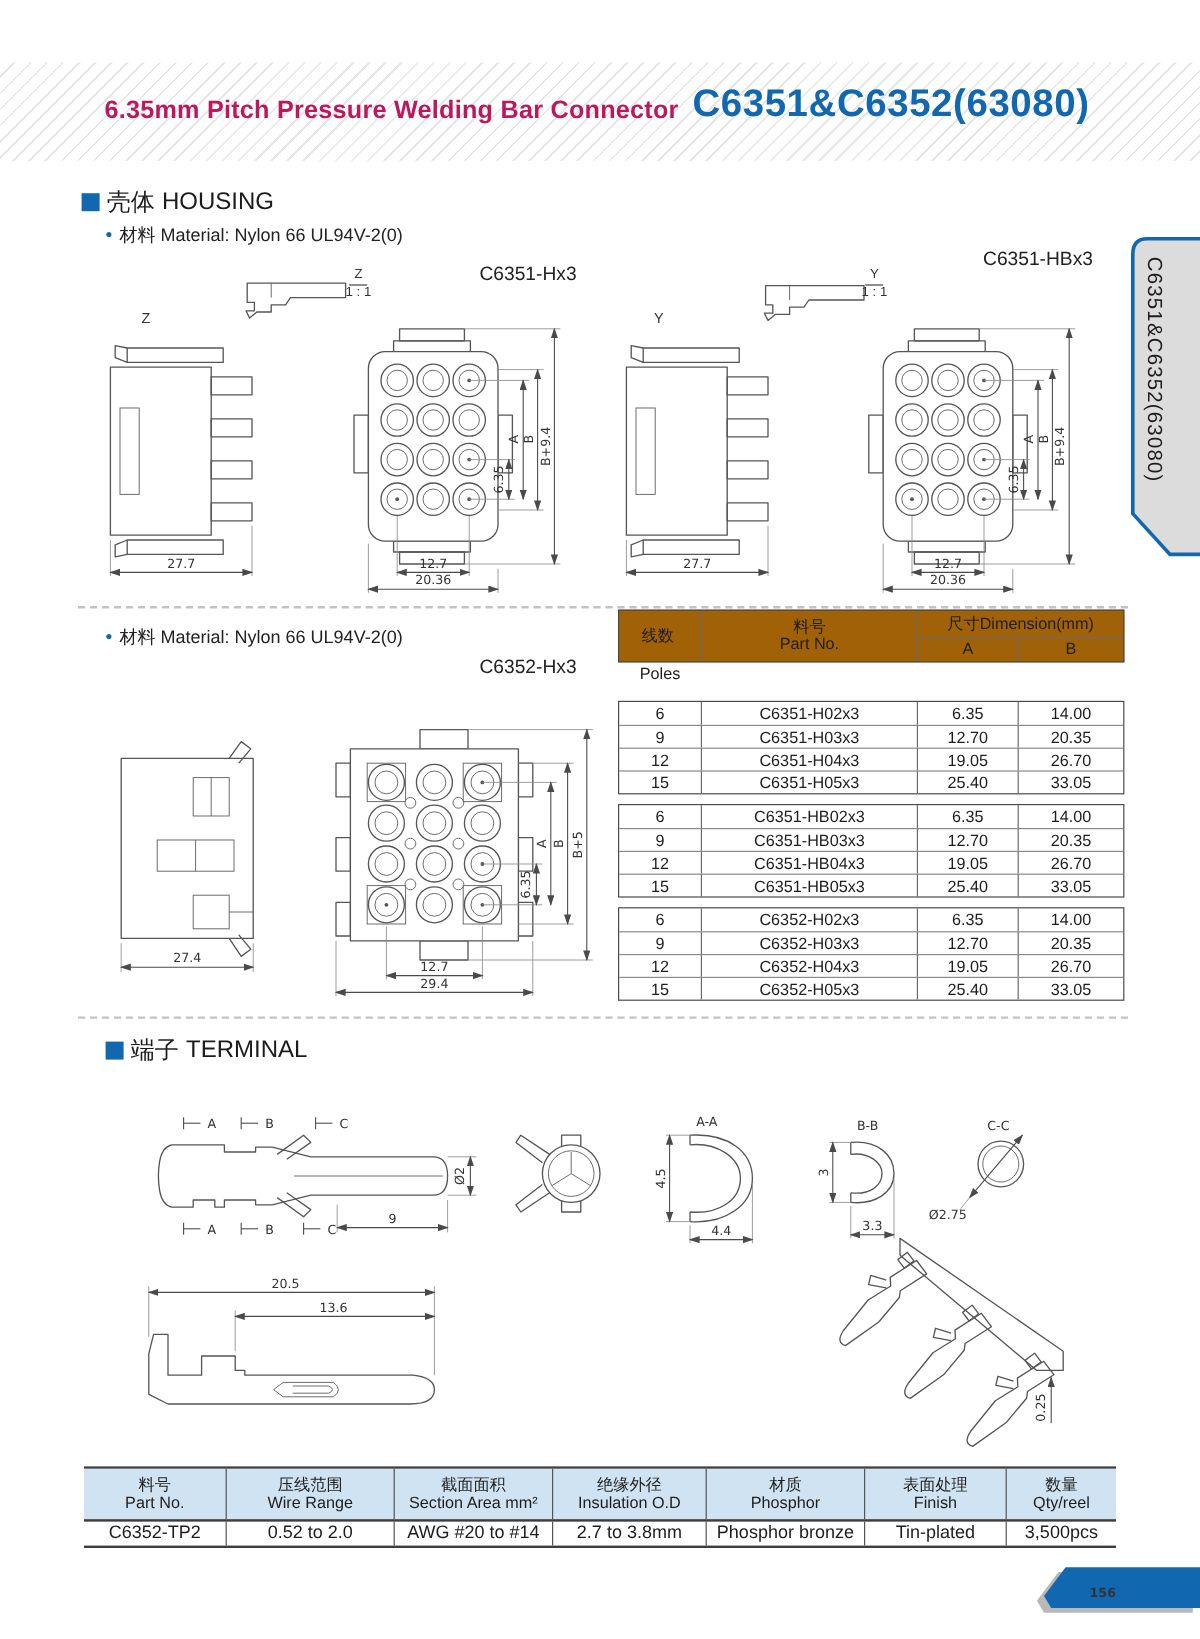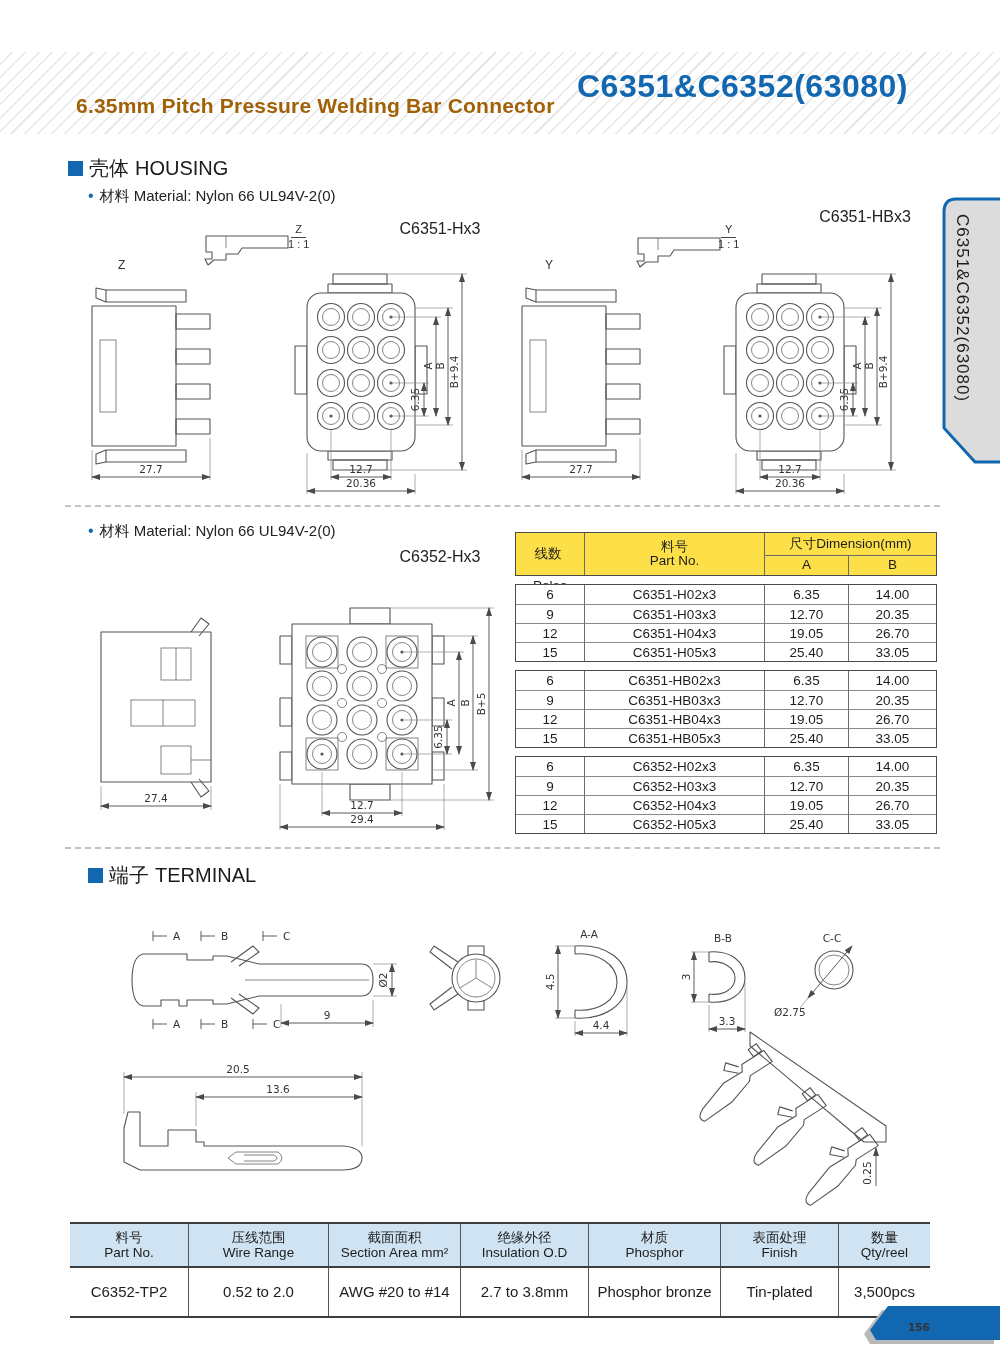--- a/index.html
+++ b/index.html
@@ -2,21 +2,21 @@
 <html><head>
 <meta charset="utf-8">
 <style>
   html,body{margin:0;padding:0;}
   body{width:1000px;height:1366px;background:#ffffff;position:relative;
        font-family:"Liberation Sans",sans-serif;color:#222;overflow:hidden;}
   .abs{position:absolute;}
   
   .band{left:0;top:52px;width:1000px;height:82px;
         background:repeating-linear-gradient(135deg,#ffffff 0 8px,#e7e7e7 8px 9.5px);}
-  .page-title{left:76px;top:80px;font-size:21px;font-weight:600;color:#a16207;letter-spacing:.2px;margin-top:14px;}
+  .page-title{left:87px;top:80px;font-size:21px;font-weight:600;color:#be185d;letter-spacing:.2px;}
   .part-code{left:555px;top:68px;width:375px;text-align:center;font-size:32px;font-weight:700;
              letter-spacing:.5px;}
   
   .tab-text{writing-mode:vertical-rl;font-size:17px;color:#1c1c1c;letter-spacing:1px;}
   
   .sec{display:flex;align-items:center;gap:6px;font-size:20px;color:#1b1b1b;}
   .sec .sq{width:15px;height:15px;display:inline-block;}
   .mat{font-size:15px;color:#222;}
   .mat .dot{font-size:16px;margin-right:6px;}
   .dwg-label{font-size:16px;color:#222;text-align:center;}
@@ -41,21 +41,21 @@
   .ht-group>div{display:flex;align-items:center;justify-content:center;border-left:1px solid #6b6b6b;}
   .ht-group>div.c0{border-left:none;}
   .ht-group>div.rb{border-top:1px solid #8a8a8a;}
   .bl{border-left:1px solid #6b6b6b;}
   .bt{border-top:1px solid #6b6b6b;}
   
   .tt{position:absolute;left:70px;top:1222px;width:860px;border-top:2px solid #3d3d3d;
       border-bottom:2px solid #3d3d3d;box-sizing:border-box;}
   .tt .hrow{display:grid;grid-template-columns:115px 145px 130px 130px 135px 115px 90px;
       height:44px;border-bottom:2.5px solid #3d3d3d;box-sizing:border-box;background:var(--thbg);}
-  .tt .drow{display:grid;grid-template-columns:115px 145px 130px 130px 135px 115px 90px;height:48px;}
+  .tt .drow{display:grid;grid-template-columns:115px 145px 130px 130px 135px 115px 90px;height:20px;}
   .tt .hrow{grid-template-columns:118px 140px 132px 128px 132px 118px 92px;}
   .tt .drow{grid-template-columns:118px 140px 132px 128px 132px 118px 92px;}
   .tt .cell{display:flex;flex-direction:column;align-items:center;justify-content:center;
       text-align:center;border-left:1px solid #555;font-size:13.5px;line-height:1.12;color:#1d1d1d;}
   .tt .cell:first-child{border-left:none;}
   .tt .drow .cell{font-size:15px;}
 </style>
 </head>
 <body>
 
@@ -374,21 +374,21 @@
   <line class="ext" x1="44" y1="172" x2="44" y2="216"></line>
   <line class="ext" x1="124" y1="172" x2="124" y2="216"></line>
   <line class="dim" x1="44" y1="213" x2="124" y2="213" marker-start="url(#arr)" marker-end="url(#arr)"></line>
   <text x="84" y="209" text-anchor="middle">12.7</text>
   <line class="ext" x1="2" y1="184" x2="2" y2="230"></line>
   <line class="ext" x1="166" y1="184" x2="166" y2="230"></line>
   <line class="dim" x1="2" y1="227" x2="166" y2="227" marker-start="url(#arr)" marker-end="url(#arr)"></line>
   <text x="84" y="223" text-anchor="middle">29.4</text>
 </svg>
 
-<div class="ht-head" style="left:515px;top:532px;background:#fde047">
+<div class="ht-head" style="left:515px;top:508px;background:#a16207">
   <div style="grid-column:1;grid-row:1/3"><span>线数</span>&nbsp;</div>
   <div style="grid-column:1;grid-row:1/3;margin-top:20px;position:absolute;width:68px;height:42px;align-items:flex-end;justify-content:center;padding-bottom:2px;box-sizing:border-box">
       <span>Poles</span>
     </div>
   <div class="bl" style="grid-column:2;grid-row:1/3;flex-direction:column">
       <span>料号</span>
       <span>Part No.</span>
     </div>
   <div class="bl" style="grid-column:3/5;grid-row:1">尺寸Dimension(mm)</div>
   <div class="bl bt" style="grid-column:3;grid-row:2">A</div>

